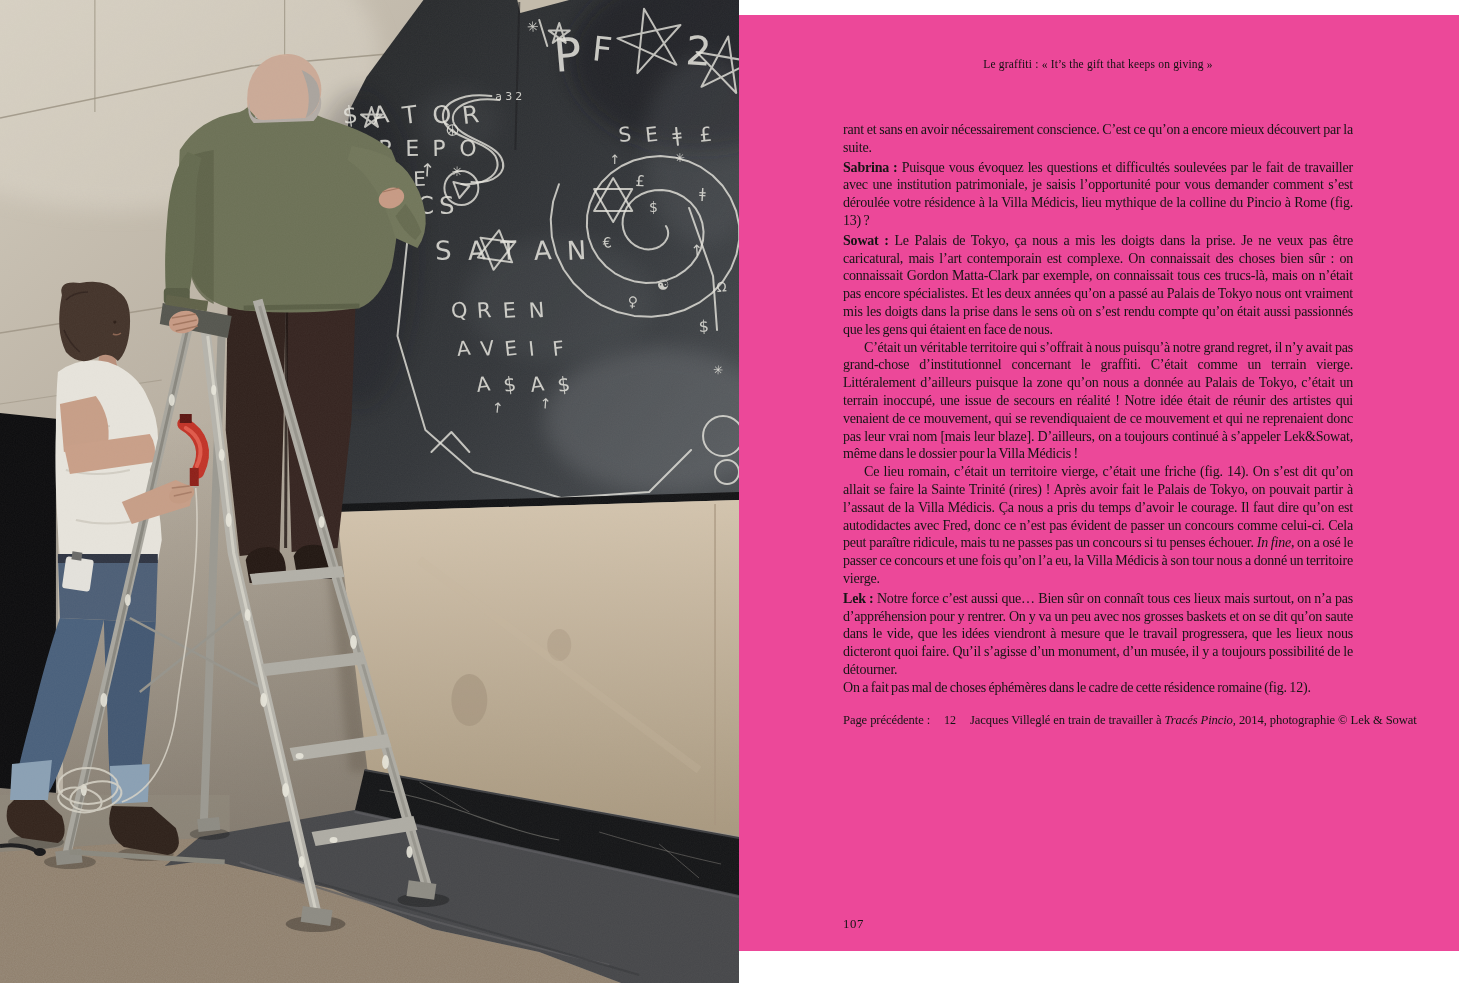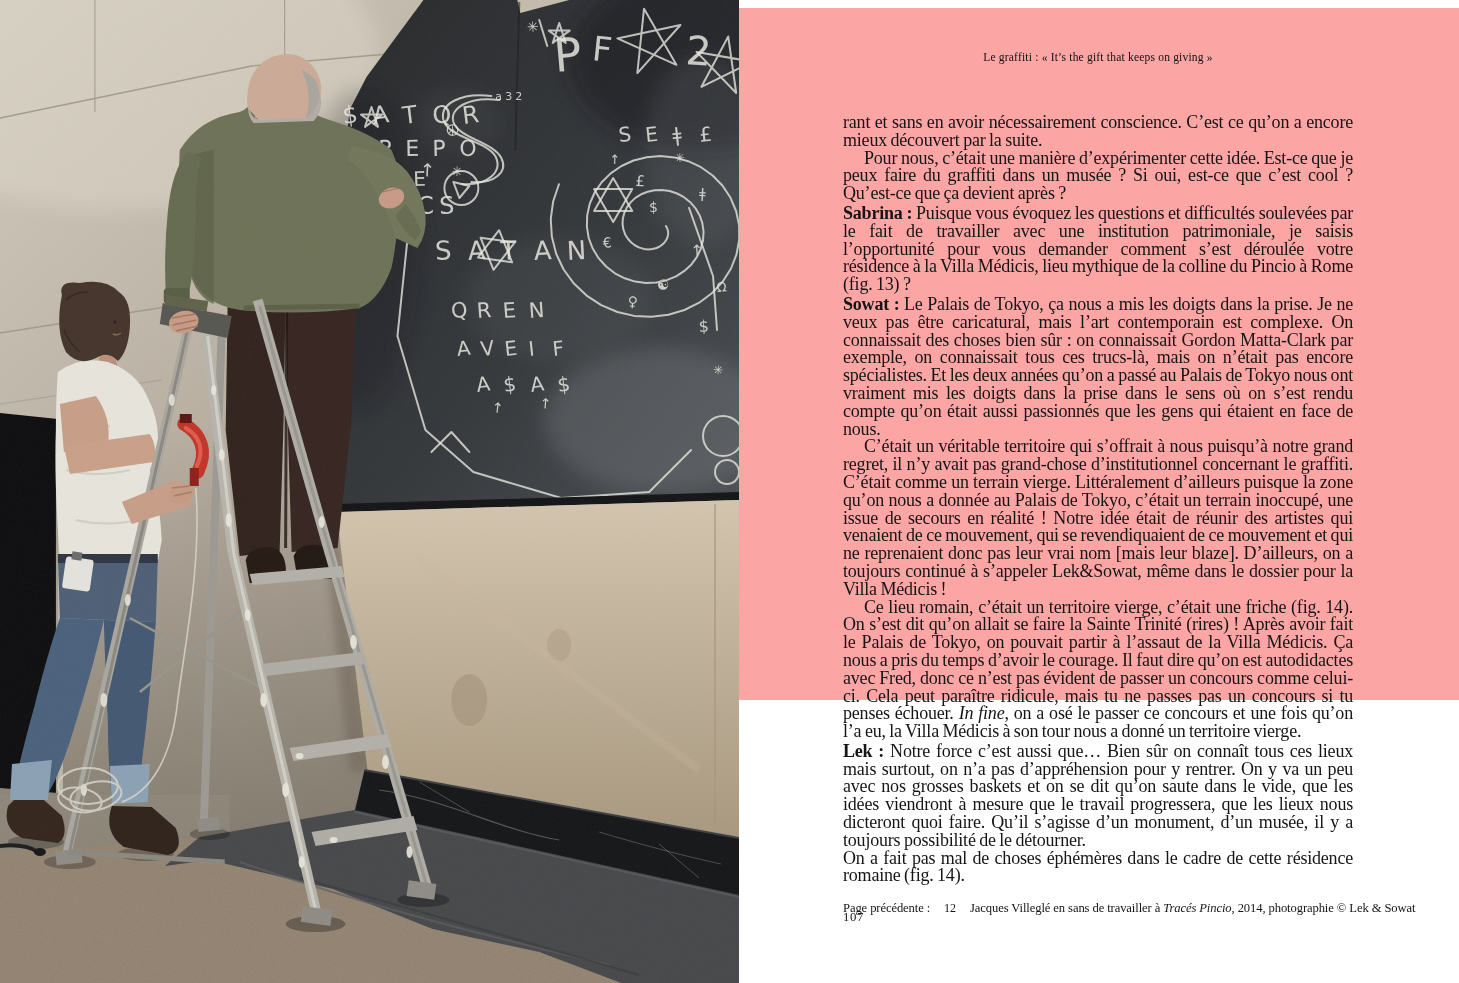--- a/index.html
+++ b/index.html
@@ -7,25 +7,25 @@
        font-family:"Liberation Serif",serif;color:#151515;overflow:hidden;}
 
   
   .photo-page{position:absolute;left:0;top:0;width:739px;height:983px;overflow:hidden;}
   .photo-page svg{display:block;width:739px;height:983px;}
   .chalk-txt text{fill:#e7e6df;opacity:.85;font-family:"DejaVu Sans",sans-serif;}
   .chalk-line{fill:none;stroke:#e7e6df;stroke-width:2;opacity:.8;
               stroke-linecap:round;stroke-linejoin:round;}
 
   
-  .text-page{position:absolute;left:739px;top:8px;width:720px;height:692px;background:#fca5a5;}
+  .text-page{position:absolute;left:739px;top:15px;width:720px;height:936px;background:#ec4899;}
   .running-title{position:absolute;top:43px;left:104px;width:510px;text-align:center;
                  font-size:11.5px;letter-spacing:.2px;color:#111;}
   .column{position:absolute;left:104px;top:106px;width:510px;}
-  .para{margin:0;text-align:justify;font-size:18px;line-height:17.8px;
+  .para{margin:0;text-align:justify;font-size:14px;line-height:17.8px;
         letter-spacing:-0.2px;word-spacing:-0.8px;hyphens:auto;-webkit-hyphens:auto;}
   .para.indent{text-indent:21px;}
   .para.turn{margin-top:2px;}
   .para b{font-weight:bold;}
   .caption{margin-top:16px;font-size:12.6px;letter-spacing:-0.1px;white-space:nowrap;}
   .cap-num{display:inline-block;margin-left:14px;margin-right:14px;font-size:12.1px;}
   .page-number{position:absolute;top:902px;left:104px;width:510px;text-align:left;
                font-size:12.8px;letter-spacing:.6px;}
 </style>
 </head>
@@ -347,27 +347,26 @@
 
   <rect x="0" y="0" width="740" height="983" fill="#ffffff" filter="url(#grain)" opacity="0.09"></rect>
 </svg>
 </figure>
 
 <div class="text-page">
   <div class="running-title">Le graffiti : « It’s the gift that keeps on giving »</div>
 
   <div class="column">
     <p class="para"><span>rant et sans en avoir nécessairement conscience. C’est ce qu’on a encore mieux découvert par la suite.</span></p>
-    <p class="para indent"><span>Pour nous, c’était une manière d’expérimenter cette idée. Est-ce que je peux faire du graffiti dans un musée ? Si oui, est-ce que c’est cool ? Qu’est-ce que ça devient après ?</span></p>
     <p class="para turn"><b>Sabrina :</b><span> Puisque vous évoquez les questions et difficultés soulevées par le fait de travailler avec une institution patrimoniale, je saisis l’opportunité pour vous demander comment s’est déroulée votre résidence à la Villa Médicis, lieu mythique de la colline du Pincio à Rome (fig. 13) ?</span></p>
     <p class="para turn"><b>Sowat :</b><span> Le Palais de Tokyo, ça nous a mis les doigts dans la prise. Je ne veux pas être caricatural, mais l’art contemporain est complexe. On connaissait des choses bien sûr : on connaissait Gordon Matta-Clark par exemple, on connaissait tous ces trucs-là, mais on n’était pas encore spécialistes. Et les deux années qu’on a passé au Palais de Tokyo nous ont vraiment mis les doigts dans la prise dans le sens où on s’est rendu compte qu’on était aussi passionnés que les gens qui étaient en face de nous.</span></p>
     <p class="para indent"><span>C’était un véritable territoire qui s’offrait à nous puisqu’à notre grand regret, il n’y avait pas grand-chose d’institutionnel concernant le graffiti. C’était comme un terrain vierge. Littéralement d’ailleurs puisque la zone qu’on nous a donnée au Palais de Tokyo, c’était un terrain inoccupé, une issue de secours en réalité ! Notre idée était de réunir des artistes qui venaient de ce mouvement, qui se revendiquaient de ce mouvement et qui ne reprenaient donc pas leur vrai nom [mais leur blaze]. D’ailleurs, on a toujours continué à s’appeler Lek&amp;Sowat, même dans le dossier pour la Villa Médicis !</span></p>
     <p class="para indent"><span>Ce lieu romain, c’était un territoire vierge, c’était une friche (fig. 14). On s’est dit qu’on allait se faire la Sainte Trinité (rires) ! Après avoir fait le Palais de Tokyo, on pouvait partir à l’assaut de la Villa Médicis. Ça nous a pris du temps d’avoir le courage. Il faut dire qu’on est autodidactes avec Fred, donc ce n’est pas évident de passer un concours comme celui-ci. Cela peut paraître ridicule, mais tu ne passes pas un concours si tu penses échouer. </span><i>In fine</i><span>, on a osé le passer ce concours et une fois qu’on l’a eu, la Villa Médicis à son tour nous a donné un territoire vierge.</span></p>
     <p class="para turn"><b>Lek :</b><span> Notre force c’est aussi que… Bien sûr on connaît tous ces lieux mais surtout, on n’a pas d’appréhension pour y rentrer. On y va un peu avec nos grosses baskets et on se dit qu’on saute dans le vide, que les idées viendront à mesure que le travail progressera, que les lieux nous dicteront quoi faire. Qu’il s’agisse d’un monument, d’un musée, il y a toujours possibilité de le détourner.</span></p>
-    <p class="para"><span>On a fait pas mal de choses éphémères dans le cadre de cette résidence romaine (fig. 14).</span></p>
+    <p class="para"><span>On a fait pas mal de choses éphémères dans le cadre de cette résidence romaine (fig. 12).</span></p>
 
     <div class="caption">
-      <span>Page précédente :</span><span class="cap-num">12</span><span><span>Jacques Villeglé en sans de travailler à </span><i>Tracés Pincio</i><span>, 2014, photographie © Lek &amp; Sowat</span></span>
+      <span>Page précédente :</span><span class="cap-num">12</span><span><span>Jacques Villeglé en train de travailler à </span><i>Tracés Pincio</i><span>, 2014, photographie © Lek &amp; Sowat</span></span>
     </div>
   </div>
 
   <div class="page-number">107</div>
 </div>
 
 </body></html>

